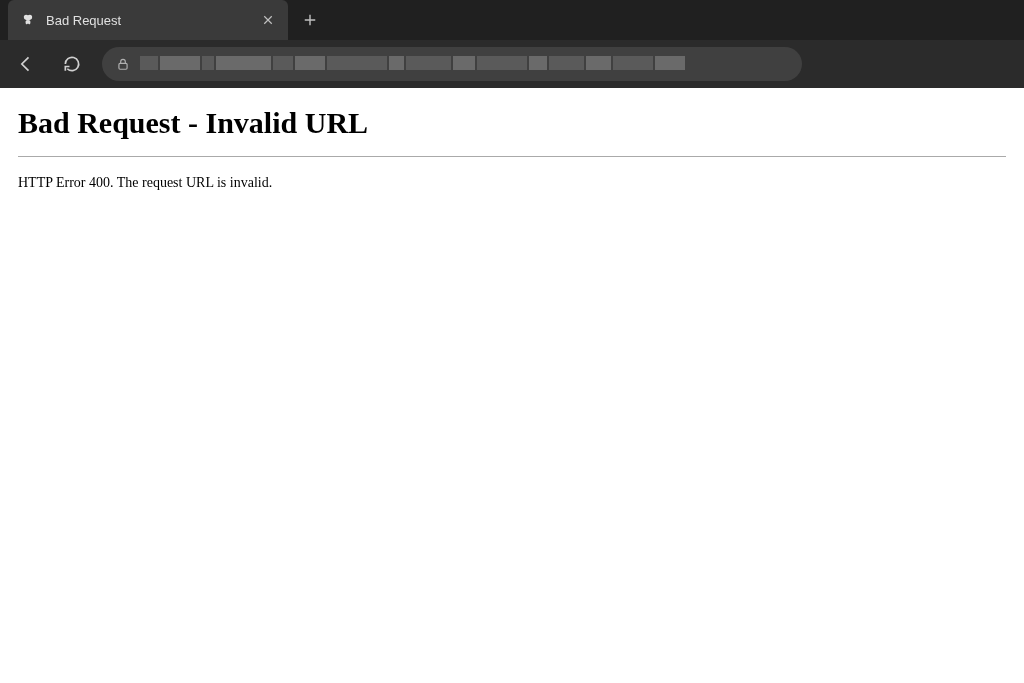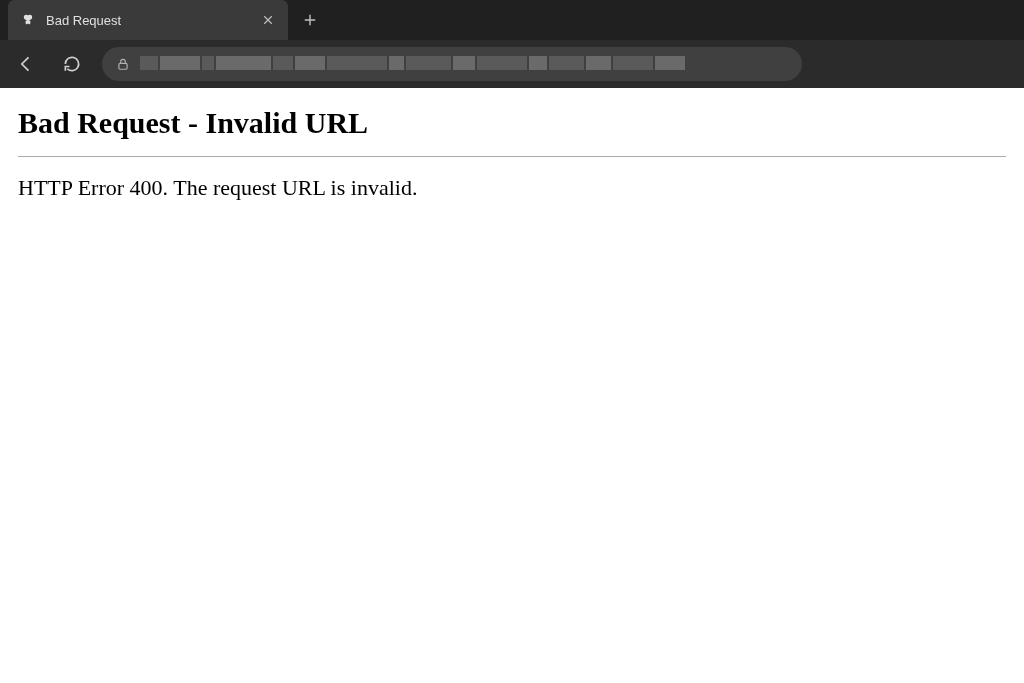--- a/index.html
+++ b/index.html
@@ -138,21 +138,21 @@
       font-weight: bold;
       color: #000;
       margin-bottom: 16px;
     }
     .hr {
       border: none;
       border-top: 1px solid #aaa;
       margin: 14px 0 18px 0;
     }
     .error-message {
-      font-size: 22px;
+      font-size: 14px;
       color: #000;
     }
   </style>
 </head>
 <body>
 
 <div class="browser-chrome">
   <div class="tab-bar">
     <div class="tab">
       <span class="tab-favicon">

